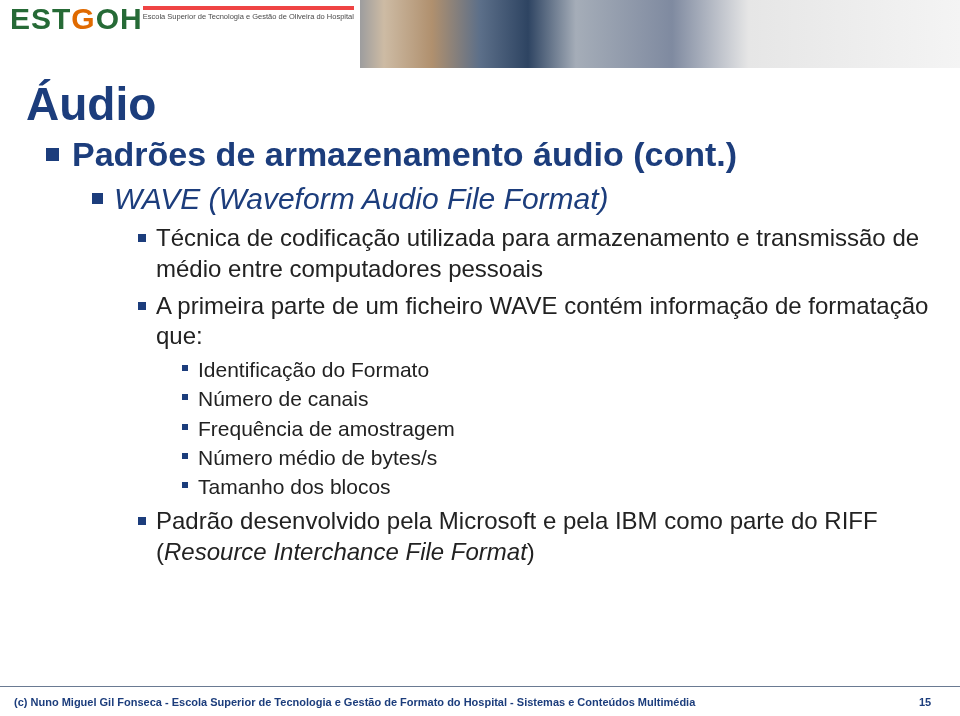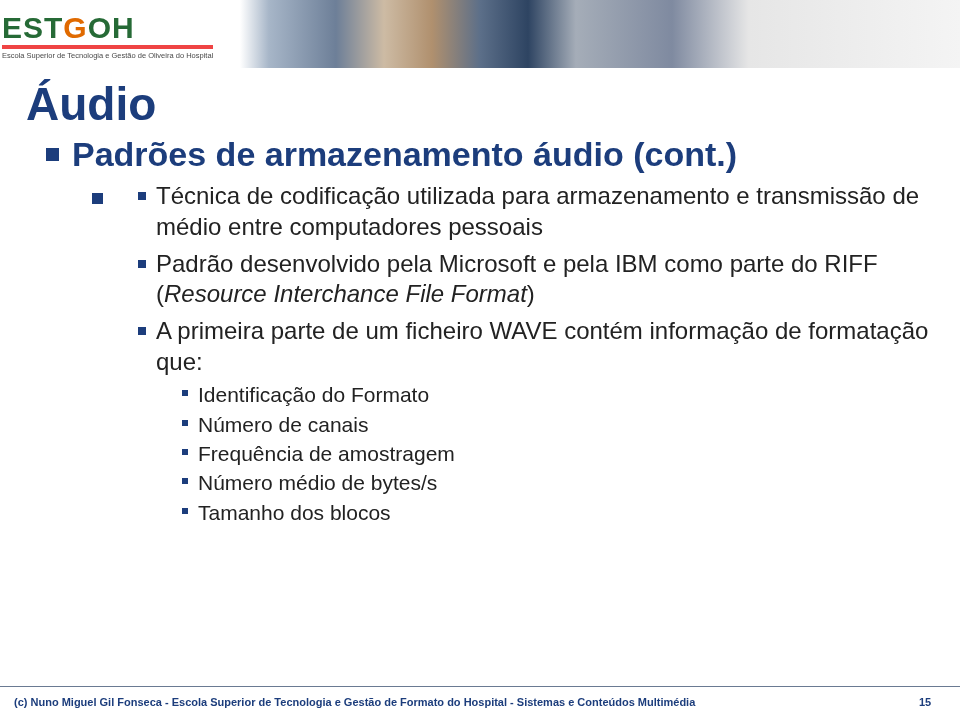--- a/index.html
+++ b/index.html
@@ -30,25 +30,25 @@
       #cdbba4 40%, #b0906e 45%,
       #5c6f89 50%, #2e4462 55%,
       #a5adb8 60%, #7f8aa0 70%,
       #e6e6e6 78%, #f4f4f4 100%);
     display: flex;
     align-items: center;
     z-index: 10;
   }
   .logo-block {
     background: #ffffff;
-    padding: 4px 6px 0 2px;
+    padding: 4px 6px 0 10px;
     height: 68px;
     box-sizing: border-box;
     display: flex;
-    flex-direction: column;
+    flex-direction: row;
     justify-content: center;
   }
   .logo-main {
     font-family: "Trebuchet MS", sans-serif;
     font-weight: 700;
     font-size: 30px;
     letter-spacing: 1px;
     color: #266a36;
     line-height: 1;
   }
@@ -222,39 +222,40 @@
 
   <div class="content">
     <h1 class="slide-title">Áudio</h1>
 
     <ul class="l1">
       <li>
         <span>Padrões de armazenamento áudio (cont.)</span>
 
         <ul class="l2">
           <li>
+            <span>WAVE (Waveform Audio File Format)</span>
 
             <ul class="l3">
               <li>
                 <span>Técnica de codificação utilizada para armazenamento e transmissão de médio entre computadores pessoais</span>
-              </li>
-              <li>
-                <span>Padrão desenvolvido pela Microsoft e pela IBM como parte do RIFF (</span><span class="italic-span">Resource Interchance File Format</span><span>)</span>
               </li>
               <li>
                 <span>A primeira parte de um ficheiro WAVE contém informação de formatação que:</span>
 
                 <ul class="l4">
                   <li><span>Identificação do Formato</span></li>
                   <li><span>Número de canais</span></li>
                   <li><span>Frequência de amostragem</span></li>
                   <li><span>Número médio de bytes/s</span></li>
                   <li><span>Tamanho dos blocos</span></li>
                 </ul>
               </li>
+              <li>
+                <span>Padrão desenvolvido pela Microsoft e pela IBM como parte do RIFF (</span><span class="italic-span">Resource Interchance File Format</span><span>)</span>
+              </li>
             </ul>
           </li>
         </ul>
       </li>
     </ul>
   </div>
 
   <div class="footer">
     <div class="left">(c) Nuno Miguel Gil Fonseca  -  Escola Superior de Tecnologia e Gestão de Formato do Hospital  -  Sistemas e Conteúdos Multimédia</div>
     <div class="pagenum">15</div>

